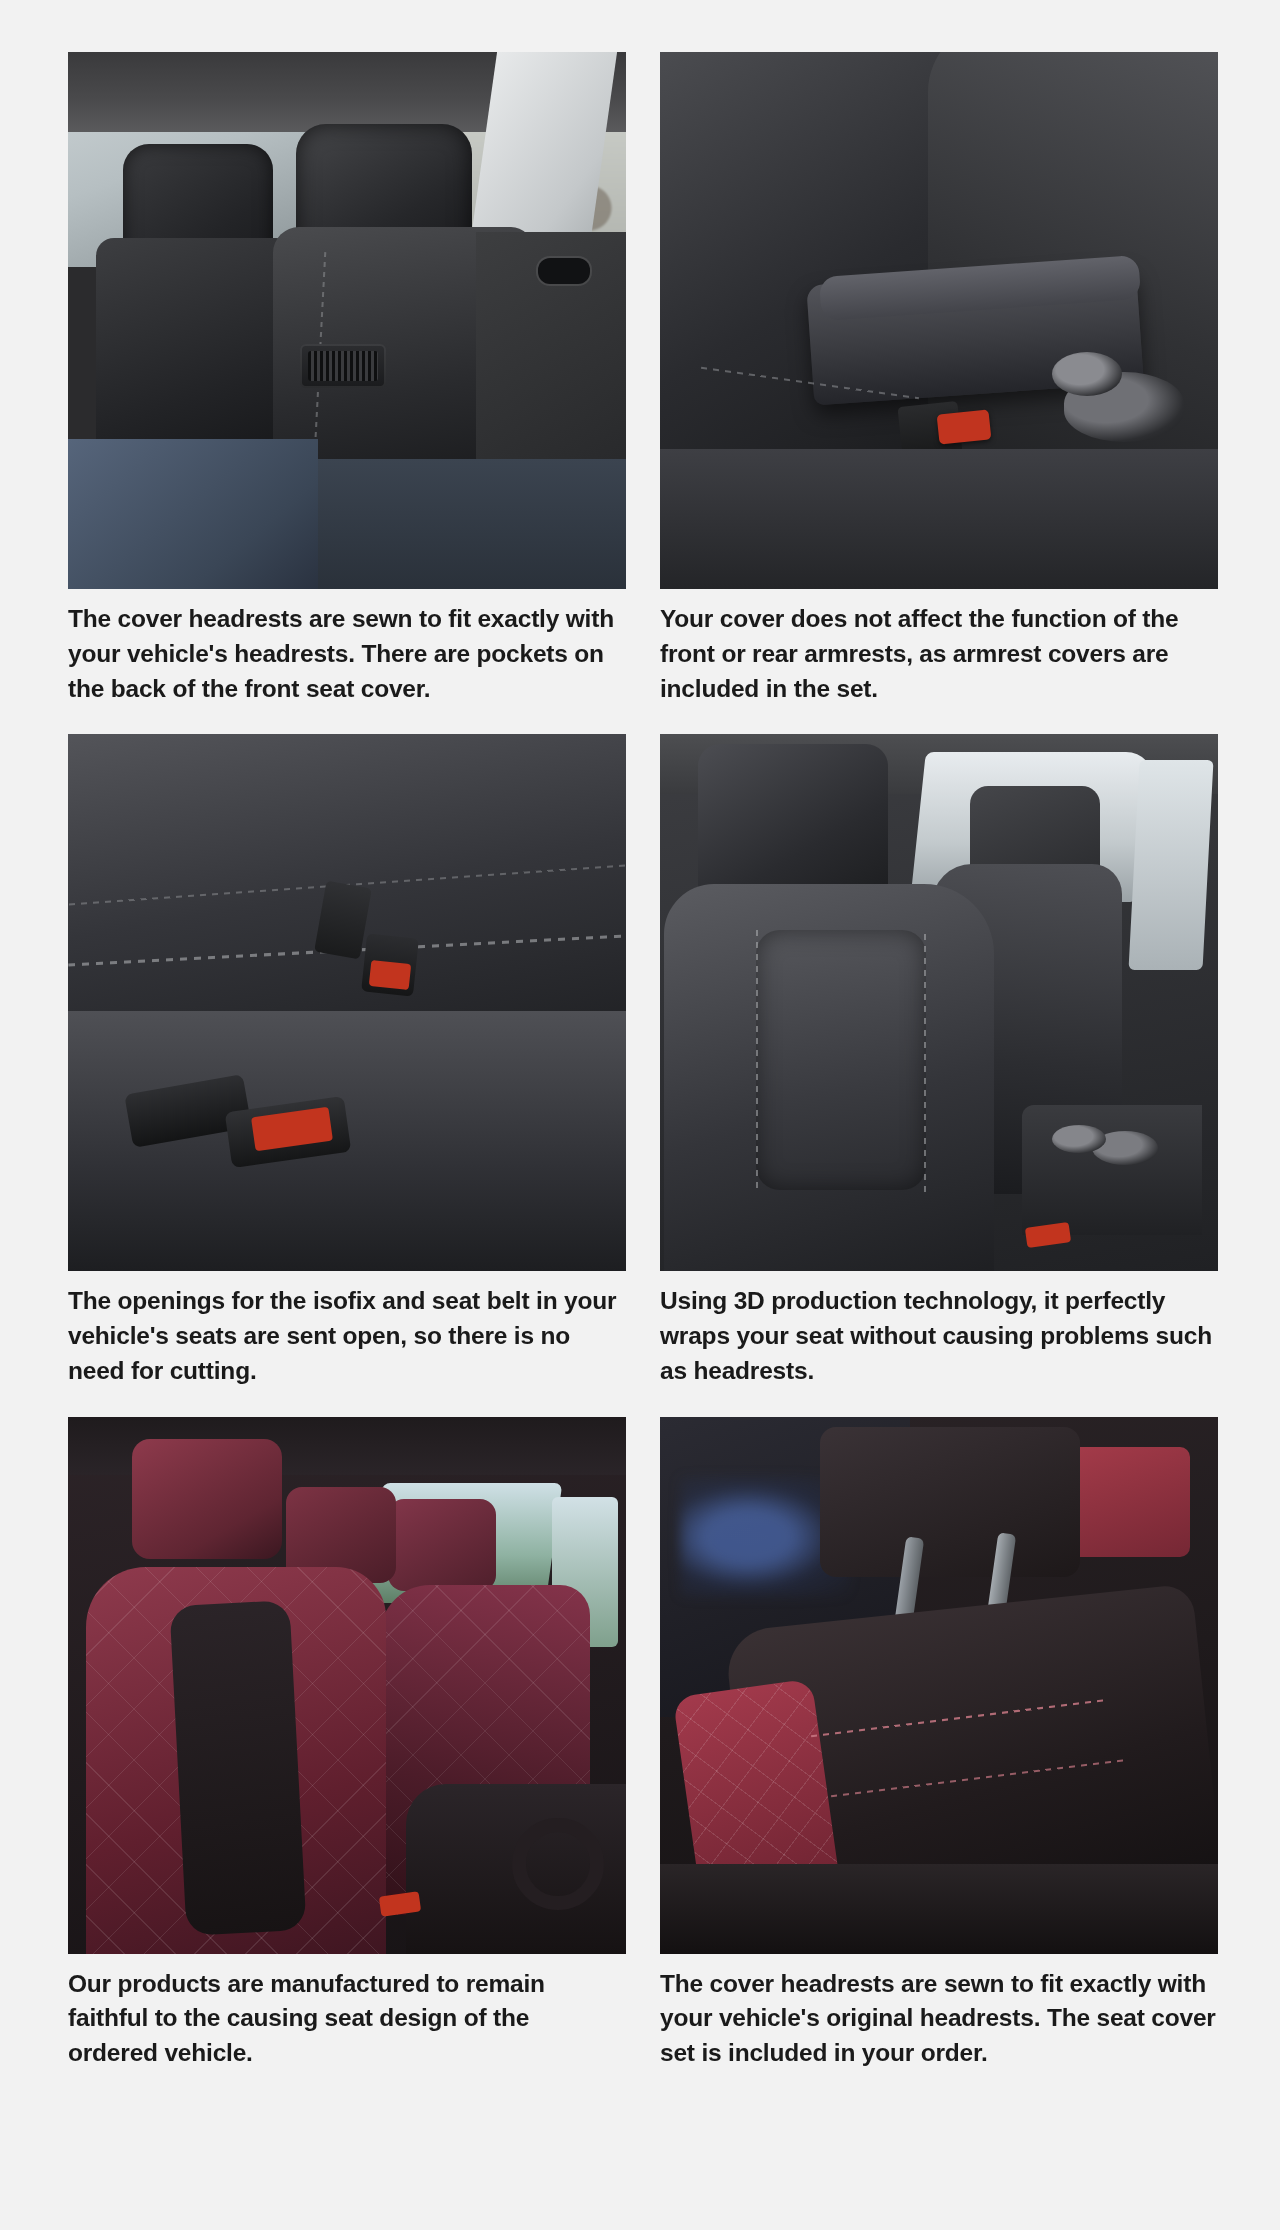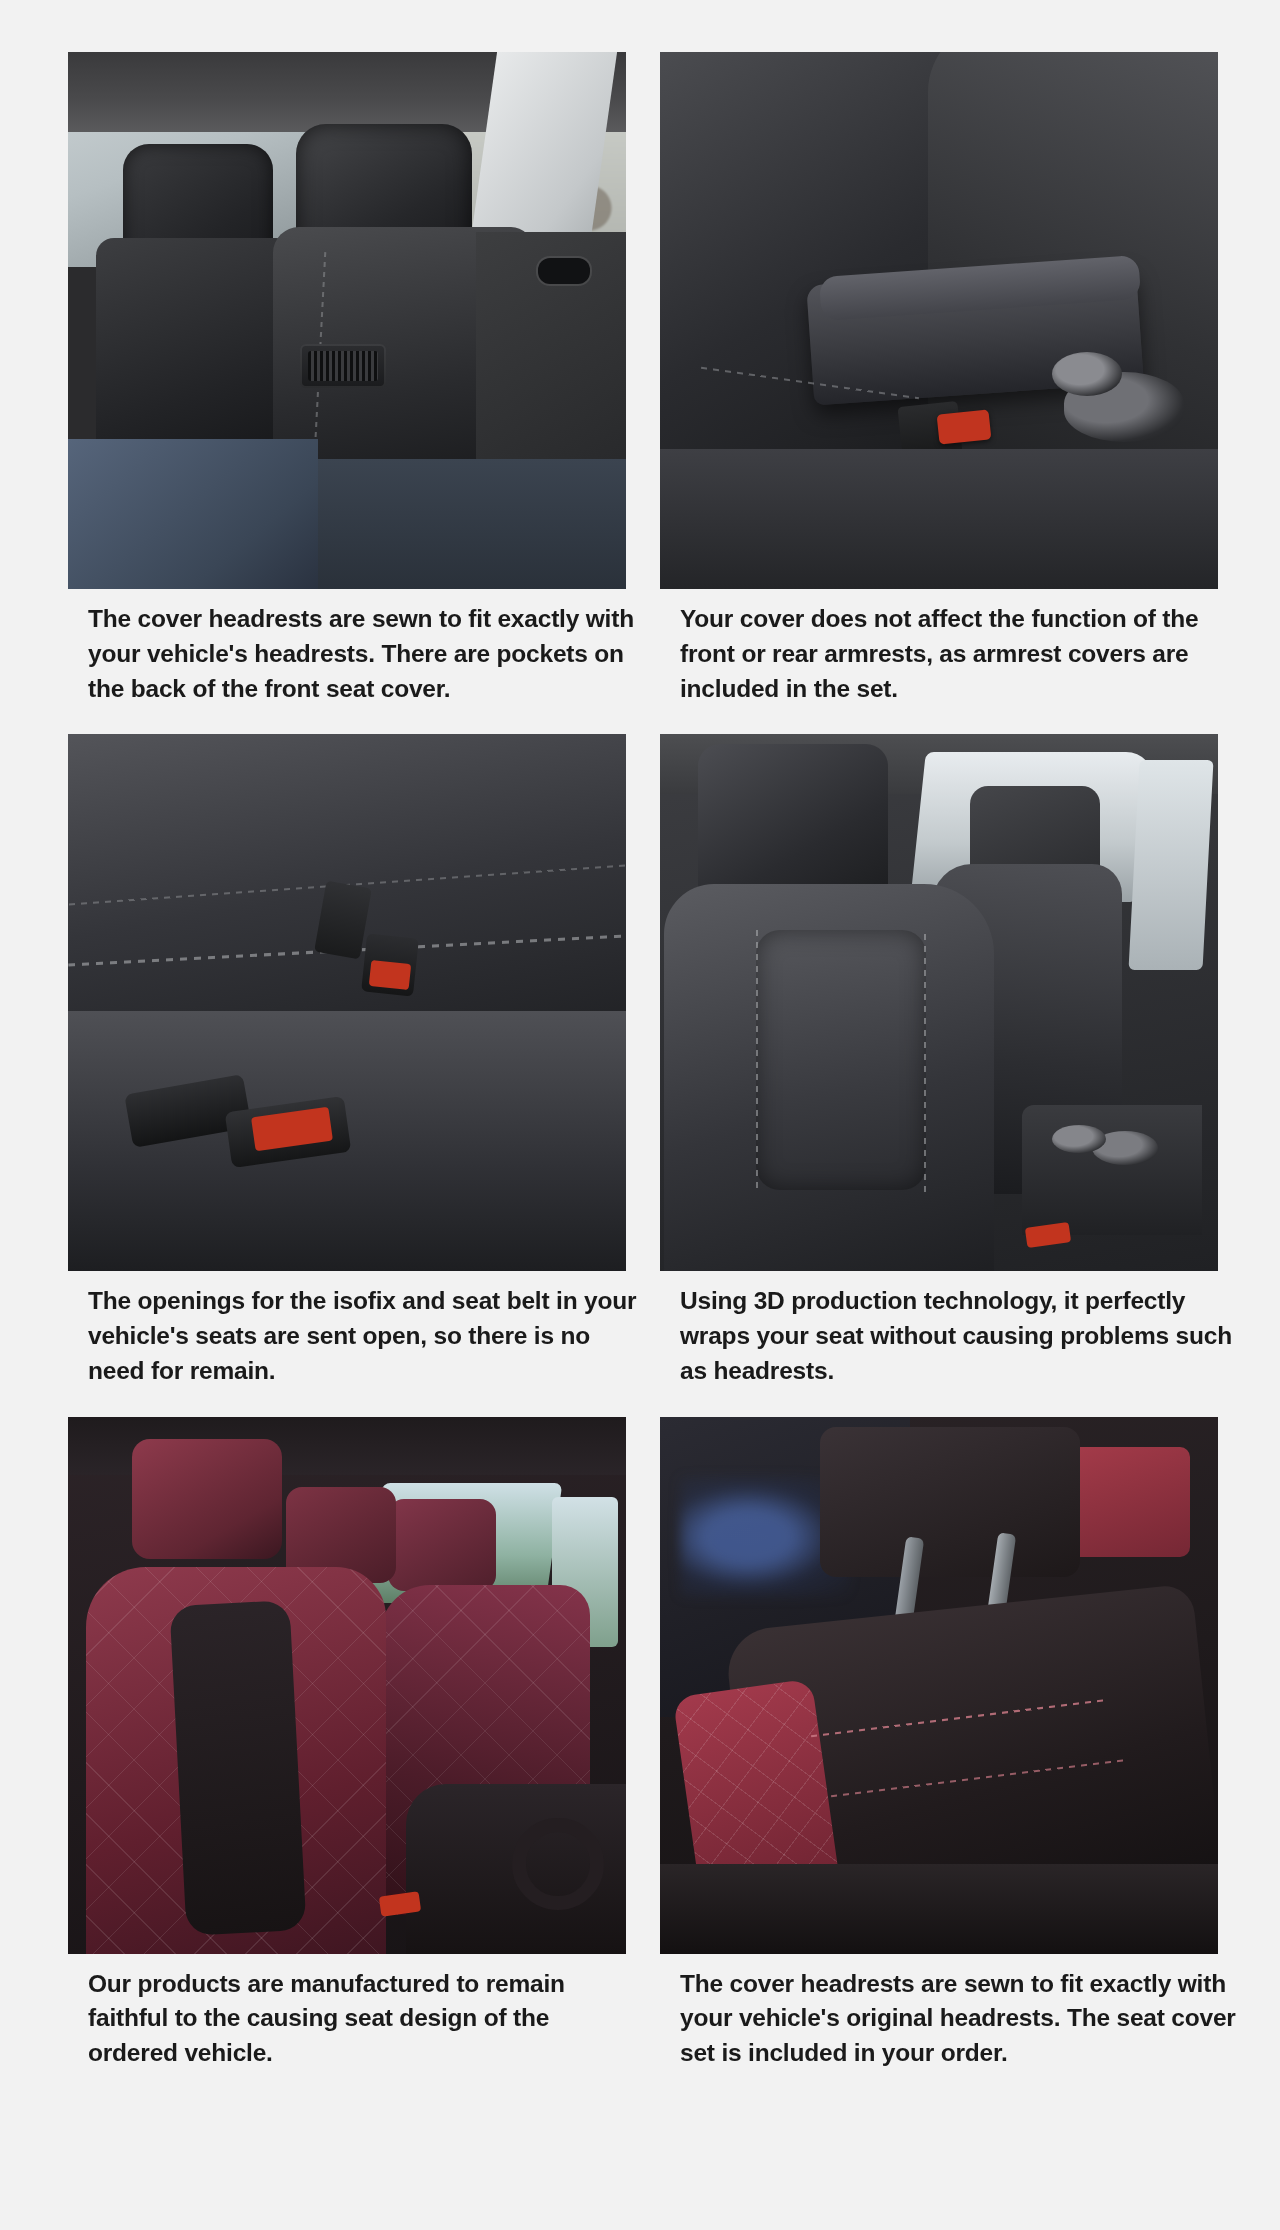--- a/index.html
+++ b/index.html
@@ -39,21 +39,20 @@
     background: #2b2b2d;
   }
   .caption {
     font-size: 24.5px;
     line-height: 1.42;
     font-weight: bold;
     color: #1a1a1a;
     padding-top: 13px;
     letter-spacing: -0.2px;
     width: 556px;
-    margin-left: 20px;
   }
   .row-gap-spacer { height: 28px; }
 
   
   .ph-base { position:absolute; inset:0; }
 
   
   .p1 .sky {
     position:absolute; left:0; top:0; width:100%; height:215px;
     background: linear-gradient(160deg,#cfd6d8 0%,#b6bfc2 35%,#8d9699 70%,#6d7476 100%);
@@ -529,21 +528,21 @@
           <div class="seam"></div>
           <div class="cush"></div>
           <div class="belt3"></div>
           <div class="buck3"></div>
           <div class="red2"></div>
           <div class="buck1"></div>
           <div class="buck2"></div>
           <div class="red1"></div>
         </div>
       </div>
-      <div class="caption">The openings for the isofix and seat belt in your vehicle's seats are sent open, so there is no need for remain.</div>
+      <div class="caption">The openings for the isofix and seat belt in your vehicle's seats are sent open, so there is no need for cutting.</div>
     </div>
 
     <div class="cell">
       <div class="photo p4">
         <div class="ph-base">
           <div class="bg"></div>
           <div class="roof"></div>
           <div class="win"></div>
           <div class="win2"></div>
           <div class="hrR"></div>

